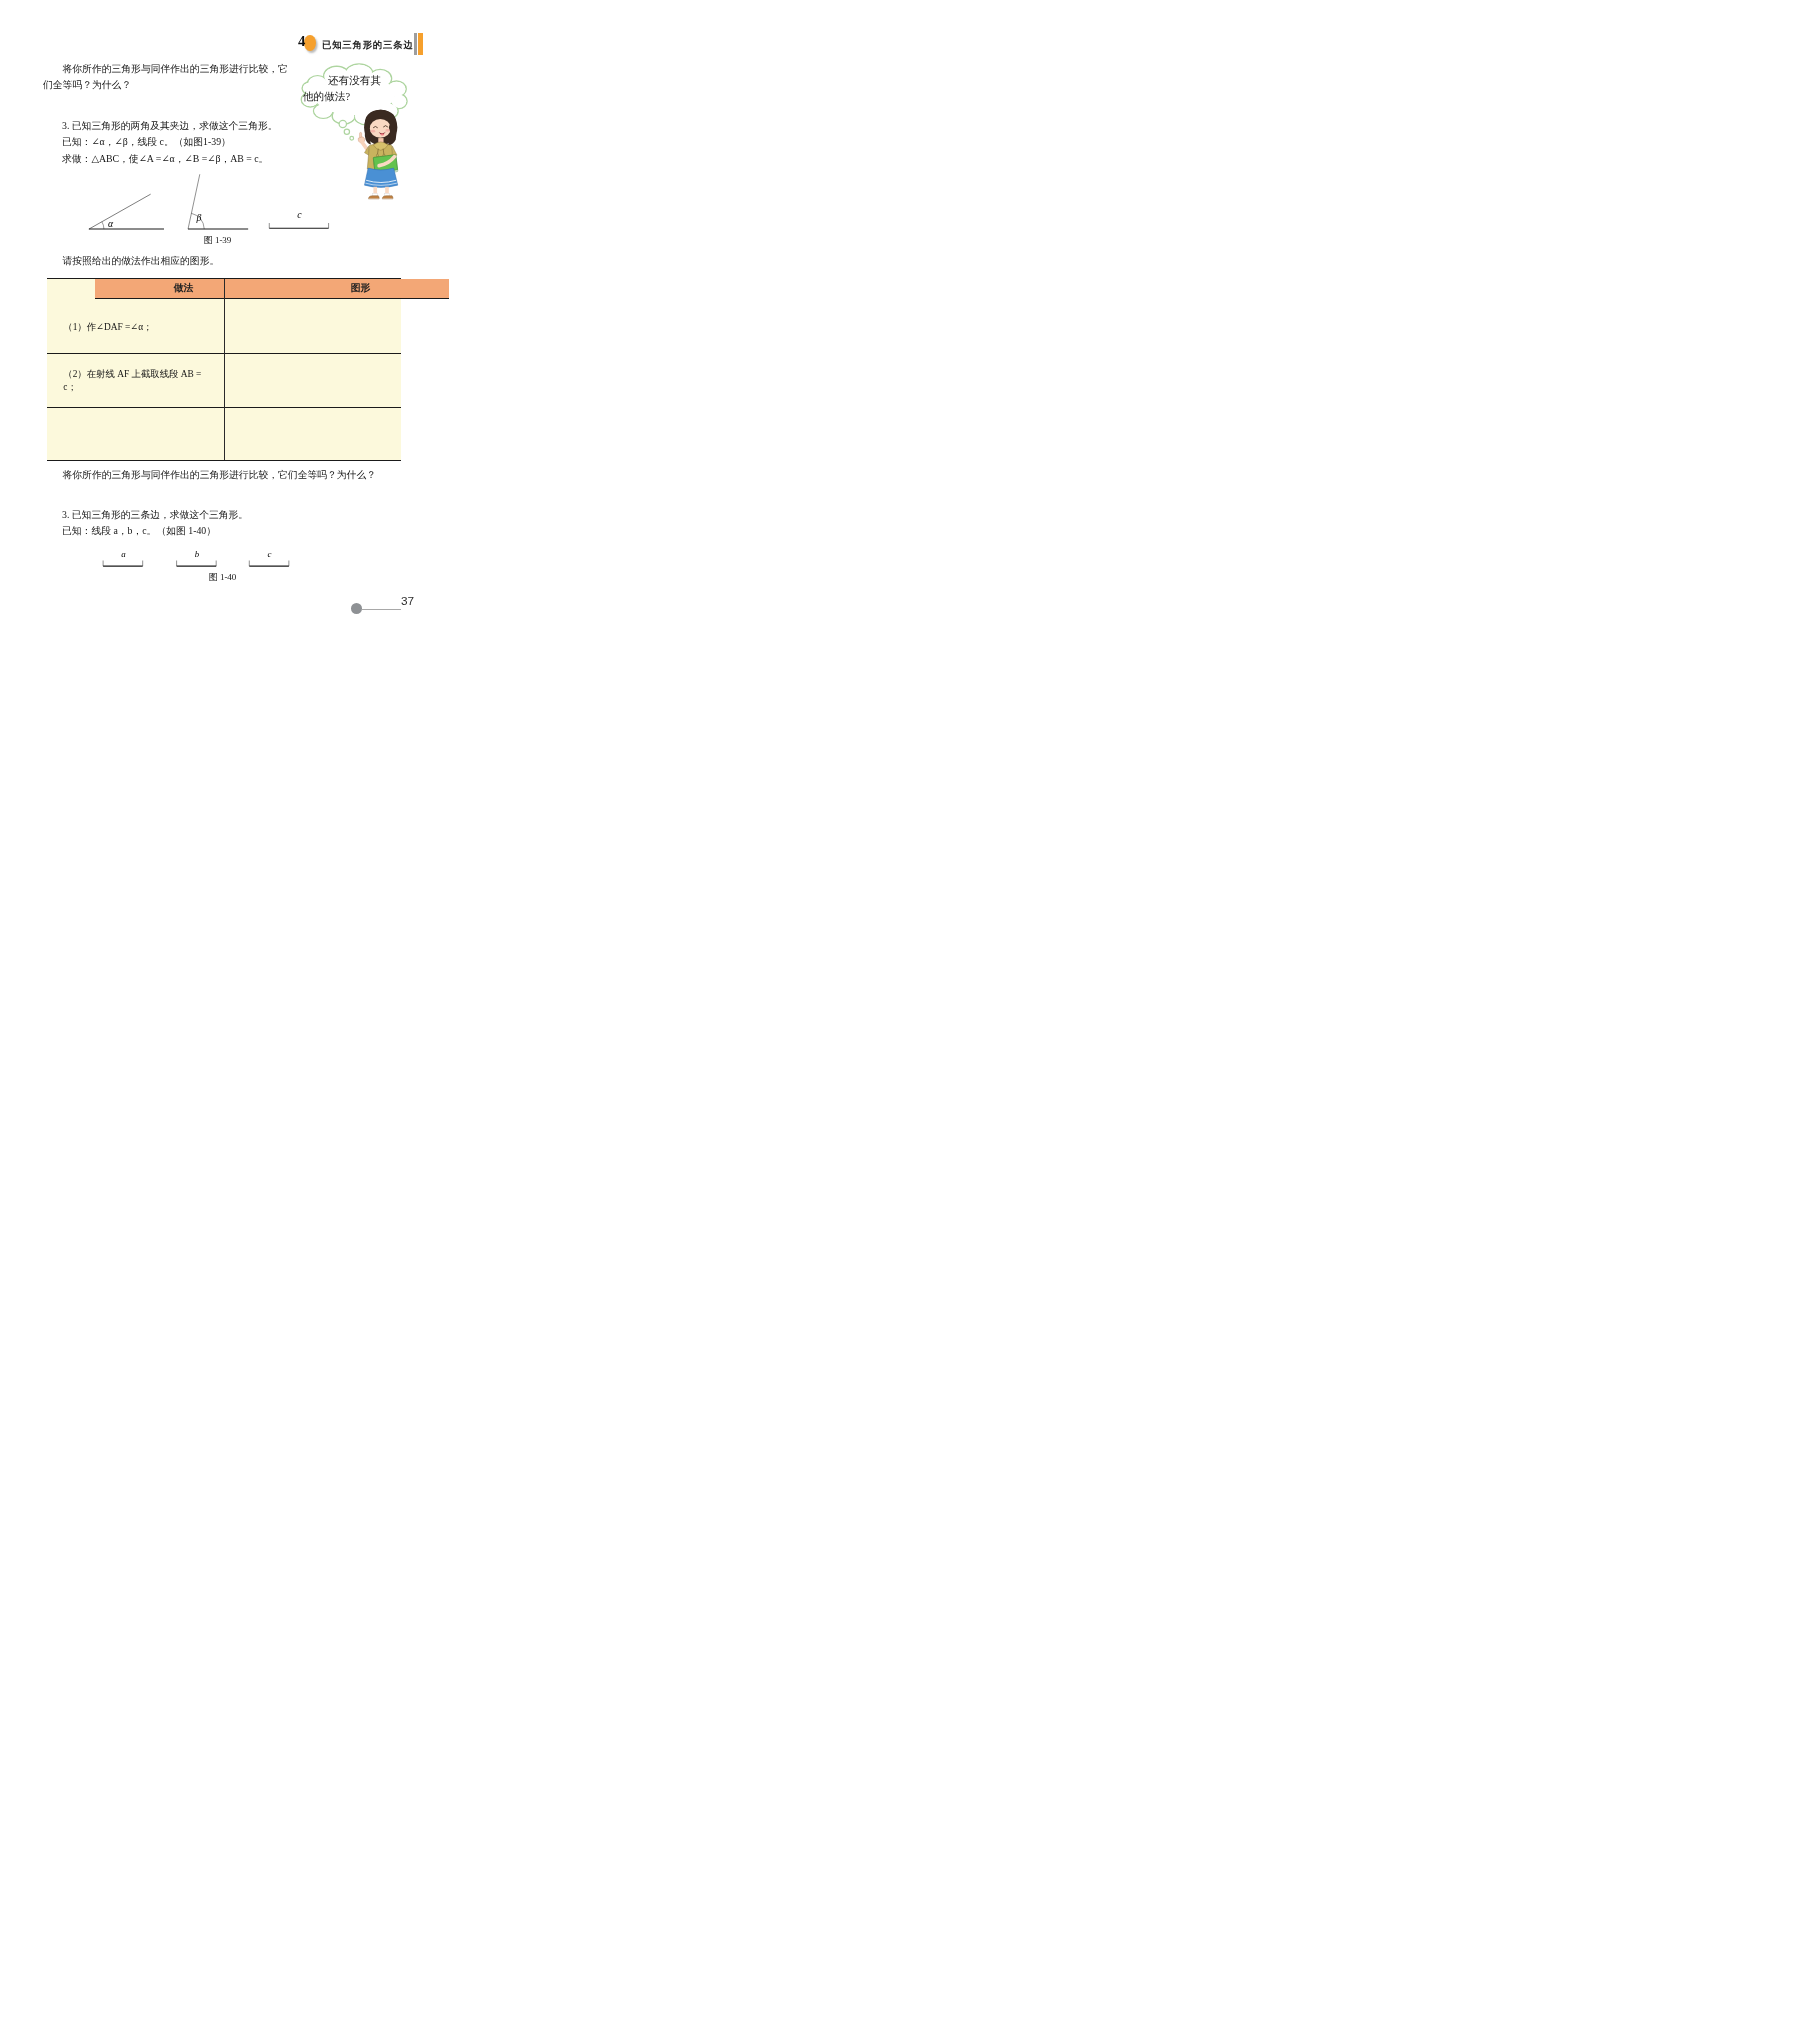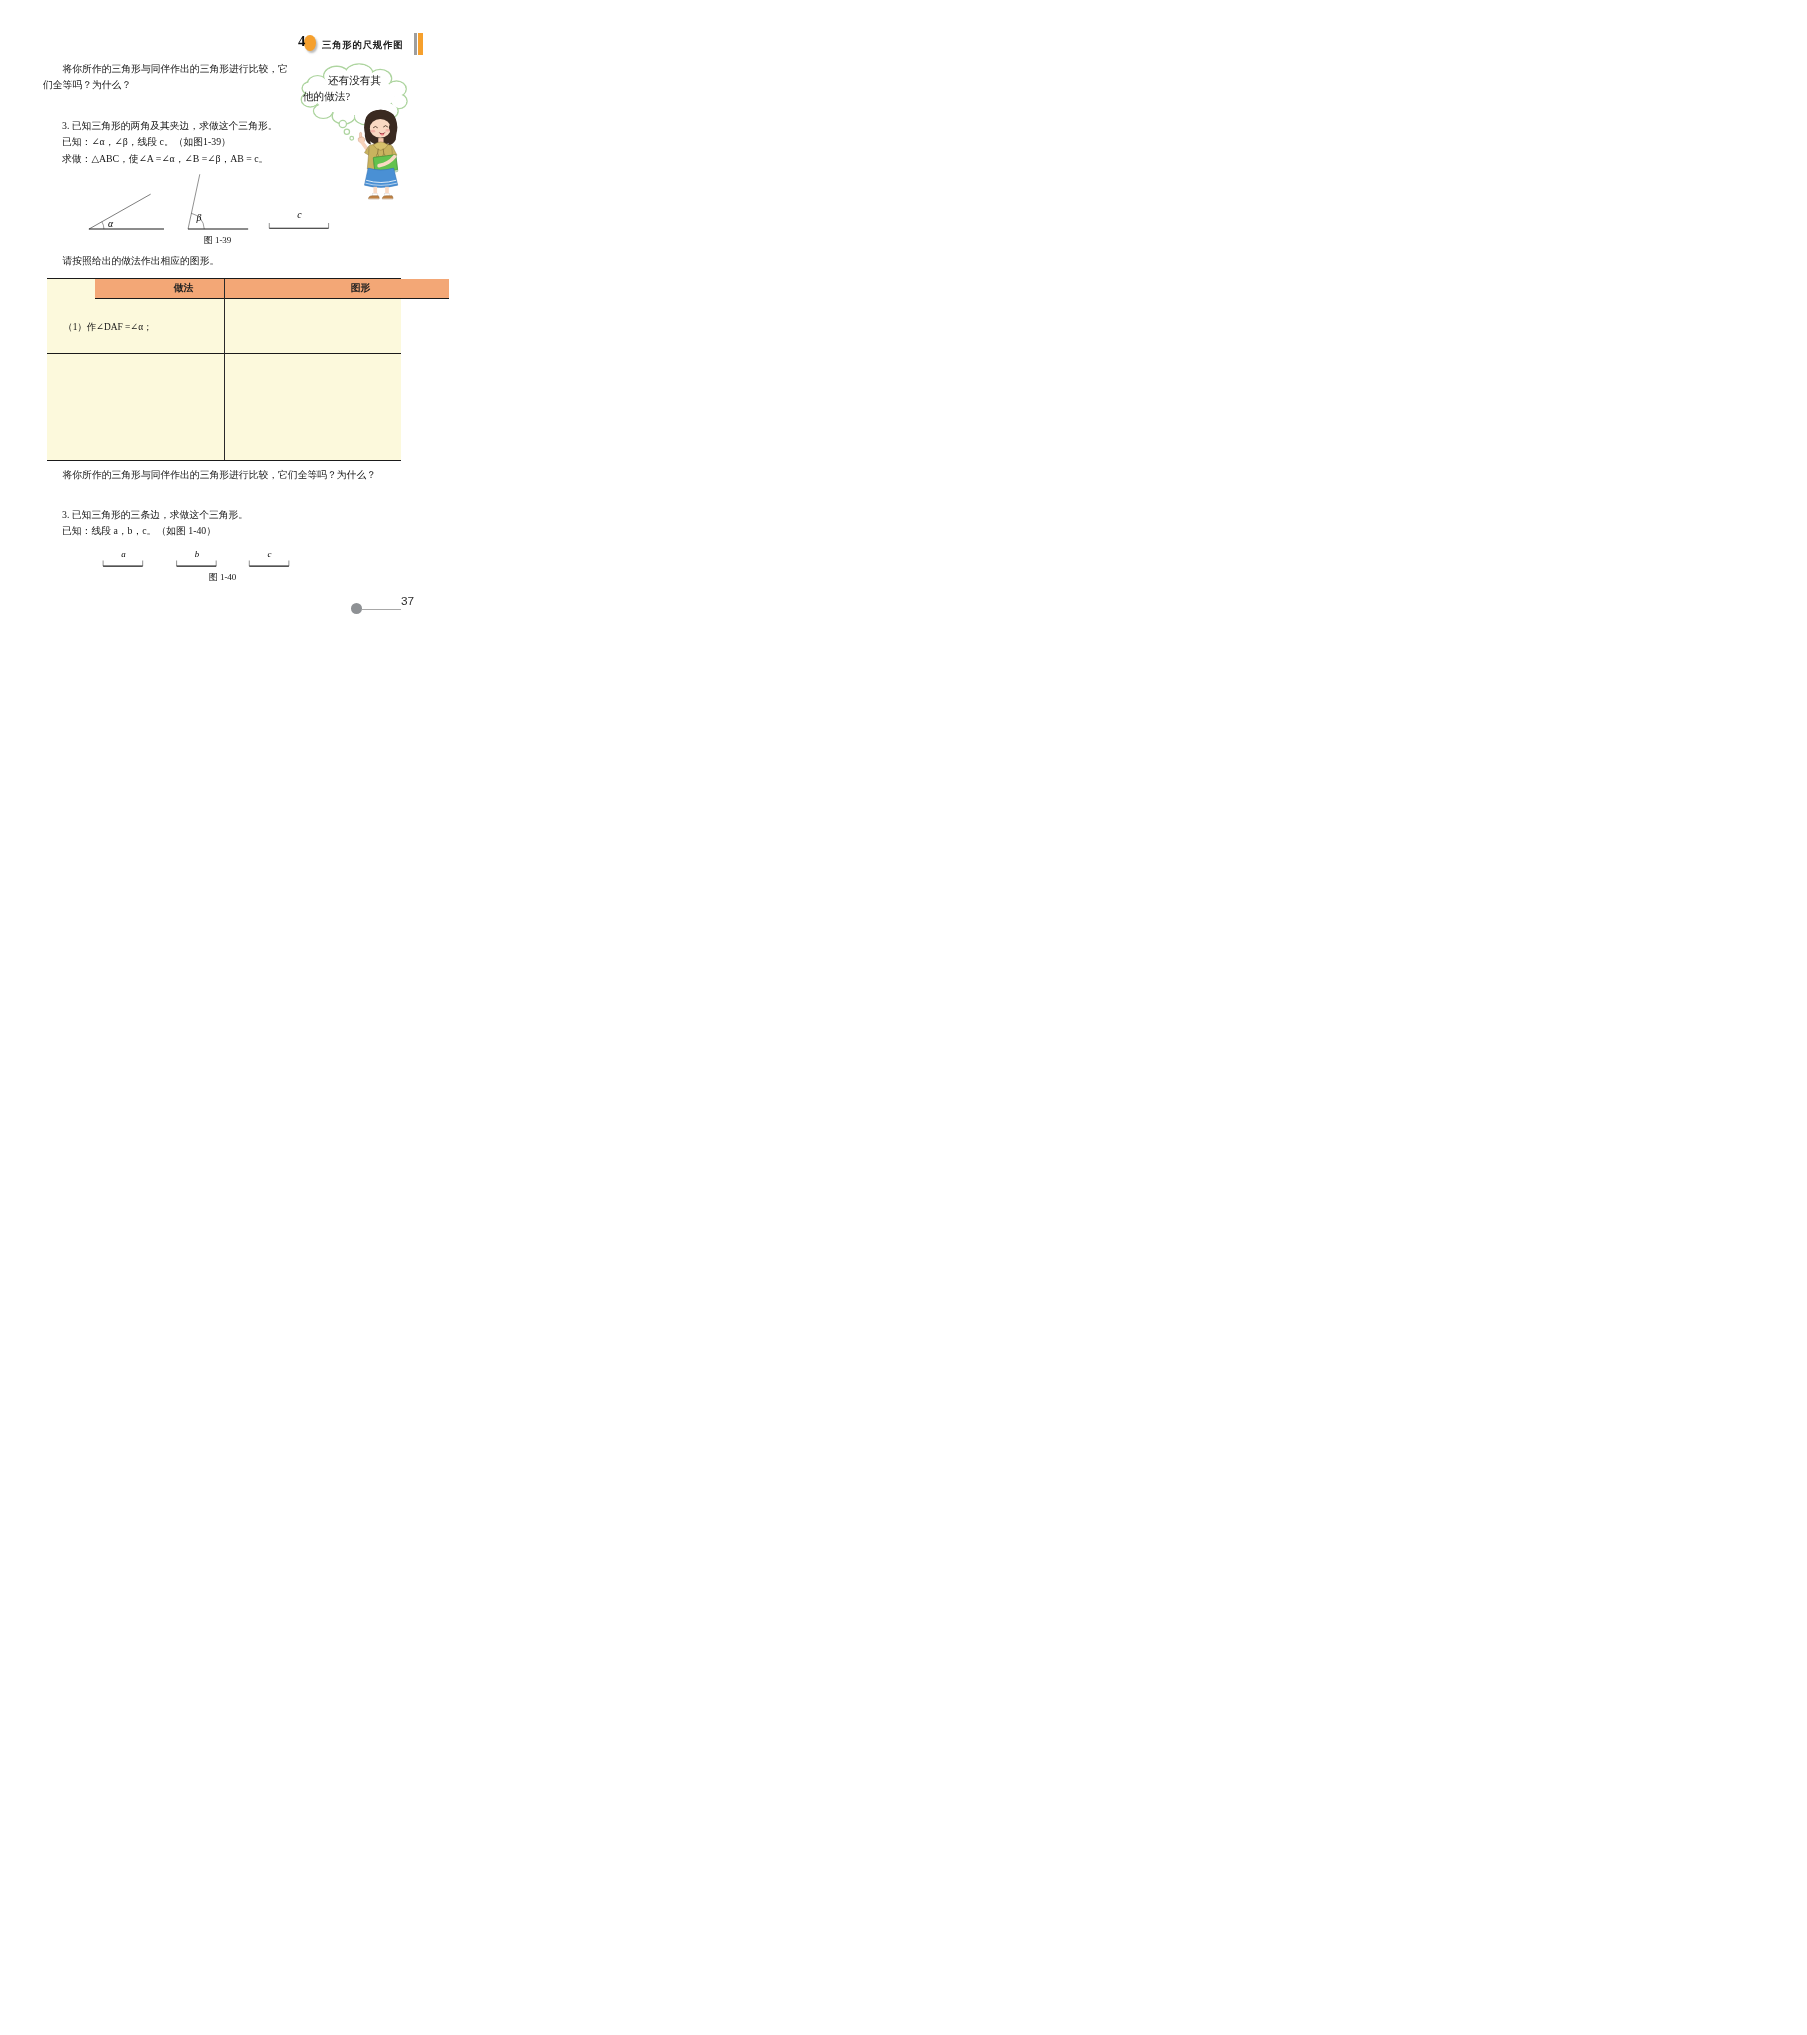--- a/index.html
+++ b/index.html
@@ -96,21 +96,21 @@
     font-size:11.8px;color:#2e2e2e;
   }
 </style>
 </head>
 <body>
 
 <div class="page">
 
   <div class="sec-badge" style="background:#F6A02D;"></div>
   <div class="sec-num">4</div>
-  <div class="sec-title">三角形的尺规作图</div>
+  <div class="sec-title">已知三角形的三条边</div>
   <div class="bar gray" style="background:#9E9E9E;"></div>
   <div class="bar orange" style="background:#F6A02D;"></div>
 
   <div class="para indent2" style="left:43px;top:61px;width:253px;">将你所作的三角形与同伴作出的三角形进行比较，它们全等吗？为什么？</div>
 
   <svg class="abs" style="left:294px;top:62px;" width="122" height="94" viewBox="0 0 300 230">
     <g fill="#ffffff" stroke="#AED5A0" stroke-width="3.5">
       <ellipse cx="58" cy="55" rx="26" ry="22"></ellipse>
       <ellipse cx="105" cy="34" rx="32" ry="24"></ellipse>
       <ellipse cx="160" cy="28" rx="34" ry="24"></ellipse>
@@ -241,20 +241,24 @@
     <div class="thead" style="background:#F3A776;margin-left:48px;">
       <div class="th">做法</div>
       <div class="th">图形</div>
     </div>
 
     <div class="trow sep" style="top:22px;height:53px;">
       <div class="cell-method vcenter pad40">（1）作∠DAF =∠α；</div>
       <div class="cell-figure"></div>
     </div>
 
+    <div class="trow sep" style="top:76px;height:53px;">
+      <div class="cell-method vcenter pad40">（2）在射线 AF 上截取线段 AB = c；</div>
+      <div class="cell-figure"></div>
+    </div>
 
 
     <div class="vdivider"></div>
   </div>
 
   <div class="para indent2" style="left:43px;top:467px;width:374px;">将你所作的三角形与同伴作出的三角形进行比较，它们全等吗？为什么？</div>
 
   <div class="para" style="left:62px;top:507px;width:334px;">3. 已知三角形的三条边，求做这个三角形。</div>
   <div class="para" style="left:62px;top:523px;width:334px;">已知：线段 a，b，c。（如图 1-40）</div>
 

